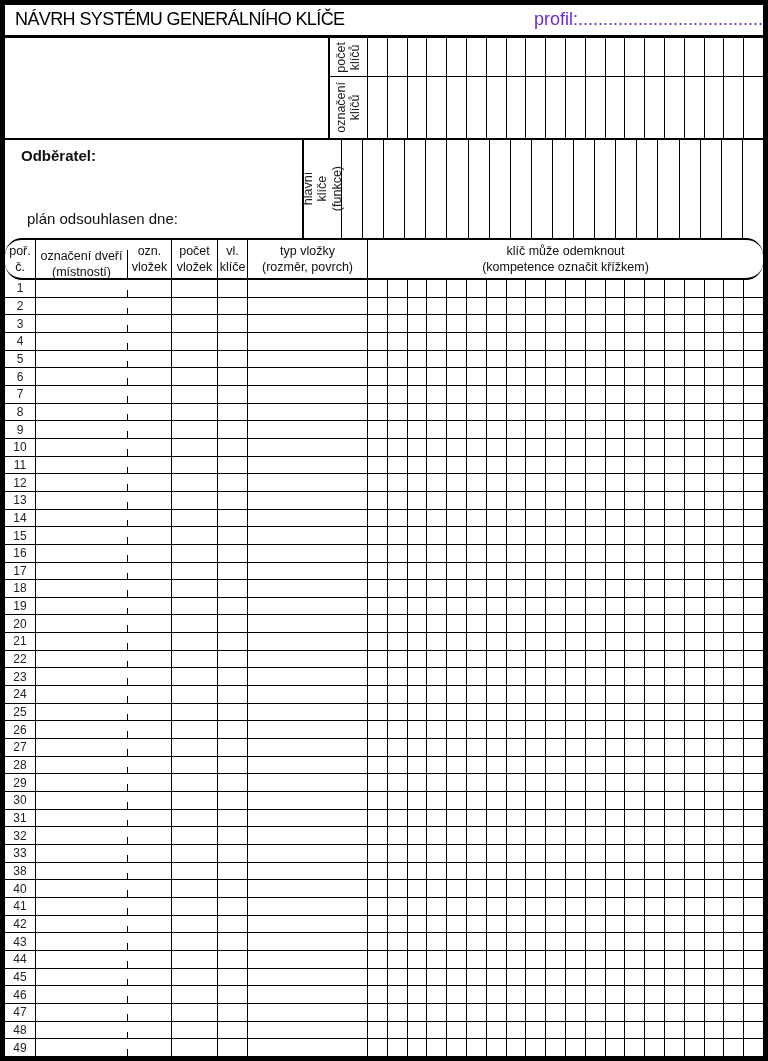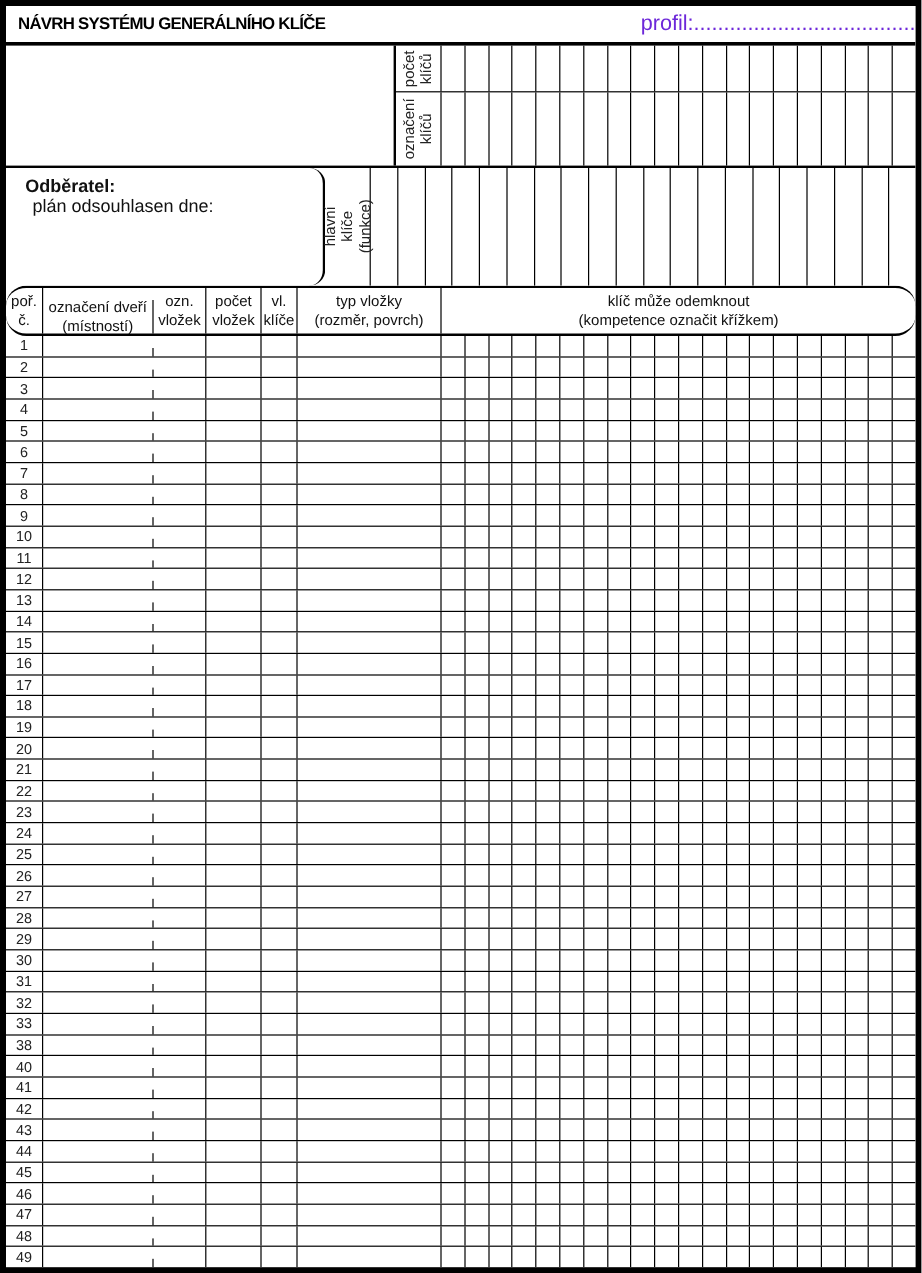--- a/index.html
+++ b/index.html
@@ -13,21 +13,21 @@
     display: flex; flex-direction: column;
     overflow: hidden;
   }
 
   
   .title-bar {
     height: 33px; border-bottom: 3px solid #000;
     display: flex; align-items: center;
     padding: 0 0 2px 10px; overflow: hidden;
   }
-  .title { font-weight: bold; font-size: 14px; letter-spacing: -0.6px; flex: 1; white-space: nowrap; }
+  .title { font-weight: normal; font-size: 18px; letter-spacing: -0.6px; flex: 1; white-space: nowrap; }
   .profil { font-size: 18px; white-space: nowrap; color: #6d28d9; }
 
   
   .band-area { height: 100px; display: flex; }
   .blank-left { width: 325px; border-right: 2px solid #000; }
   .bands { flex: 1; display: flex; flex-direction: column; }
   .band { display: flex; min-height: 0; }
   .band-1 { height: 39px; border-bottom: 1px solid #000; }
   .band-2 { flex: 1; }
   .vlabel-cell {
@@ -43,24 +43,23 @@
   }
 
   
   .keygrid { flex: 1; display: flex; min-width: 0; }
   .kcell { flex: 1; min-width: 0; }
   .kcell + .kcell { border-left: 1px solid #000; }
 
   
   .odberatel-area { height: 100px; border-top: 2px solid #000; display: flex; }
   .customer-cell {
-    width: 266px; border-right: 2px solid #000;
-    display: flex; flex-direction: column; 
+    width: 299px; border-right: 2px solid #000;
+    display: flex; flex-direction: column; justify-content: space-between;
     padding: 7px 0 11px 16px;
-    border-radius: 13px;
   }
   .odberatel { font-weight: bold; font-size: 15px; color: #111; }
   .plan { font-size: 15px; margin-left: 6px; color: #111; }
 
   
   .header-row {
     height: 42px; border-top: 2px solid #000; border-bottom: 2px solid #000;
     display: flex; text-align: center; font-size: 12.5px; line-height: 1.3;
     color: #111;
     border-radius: 17px;

